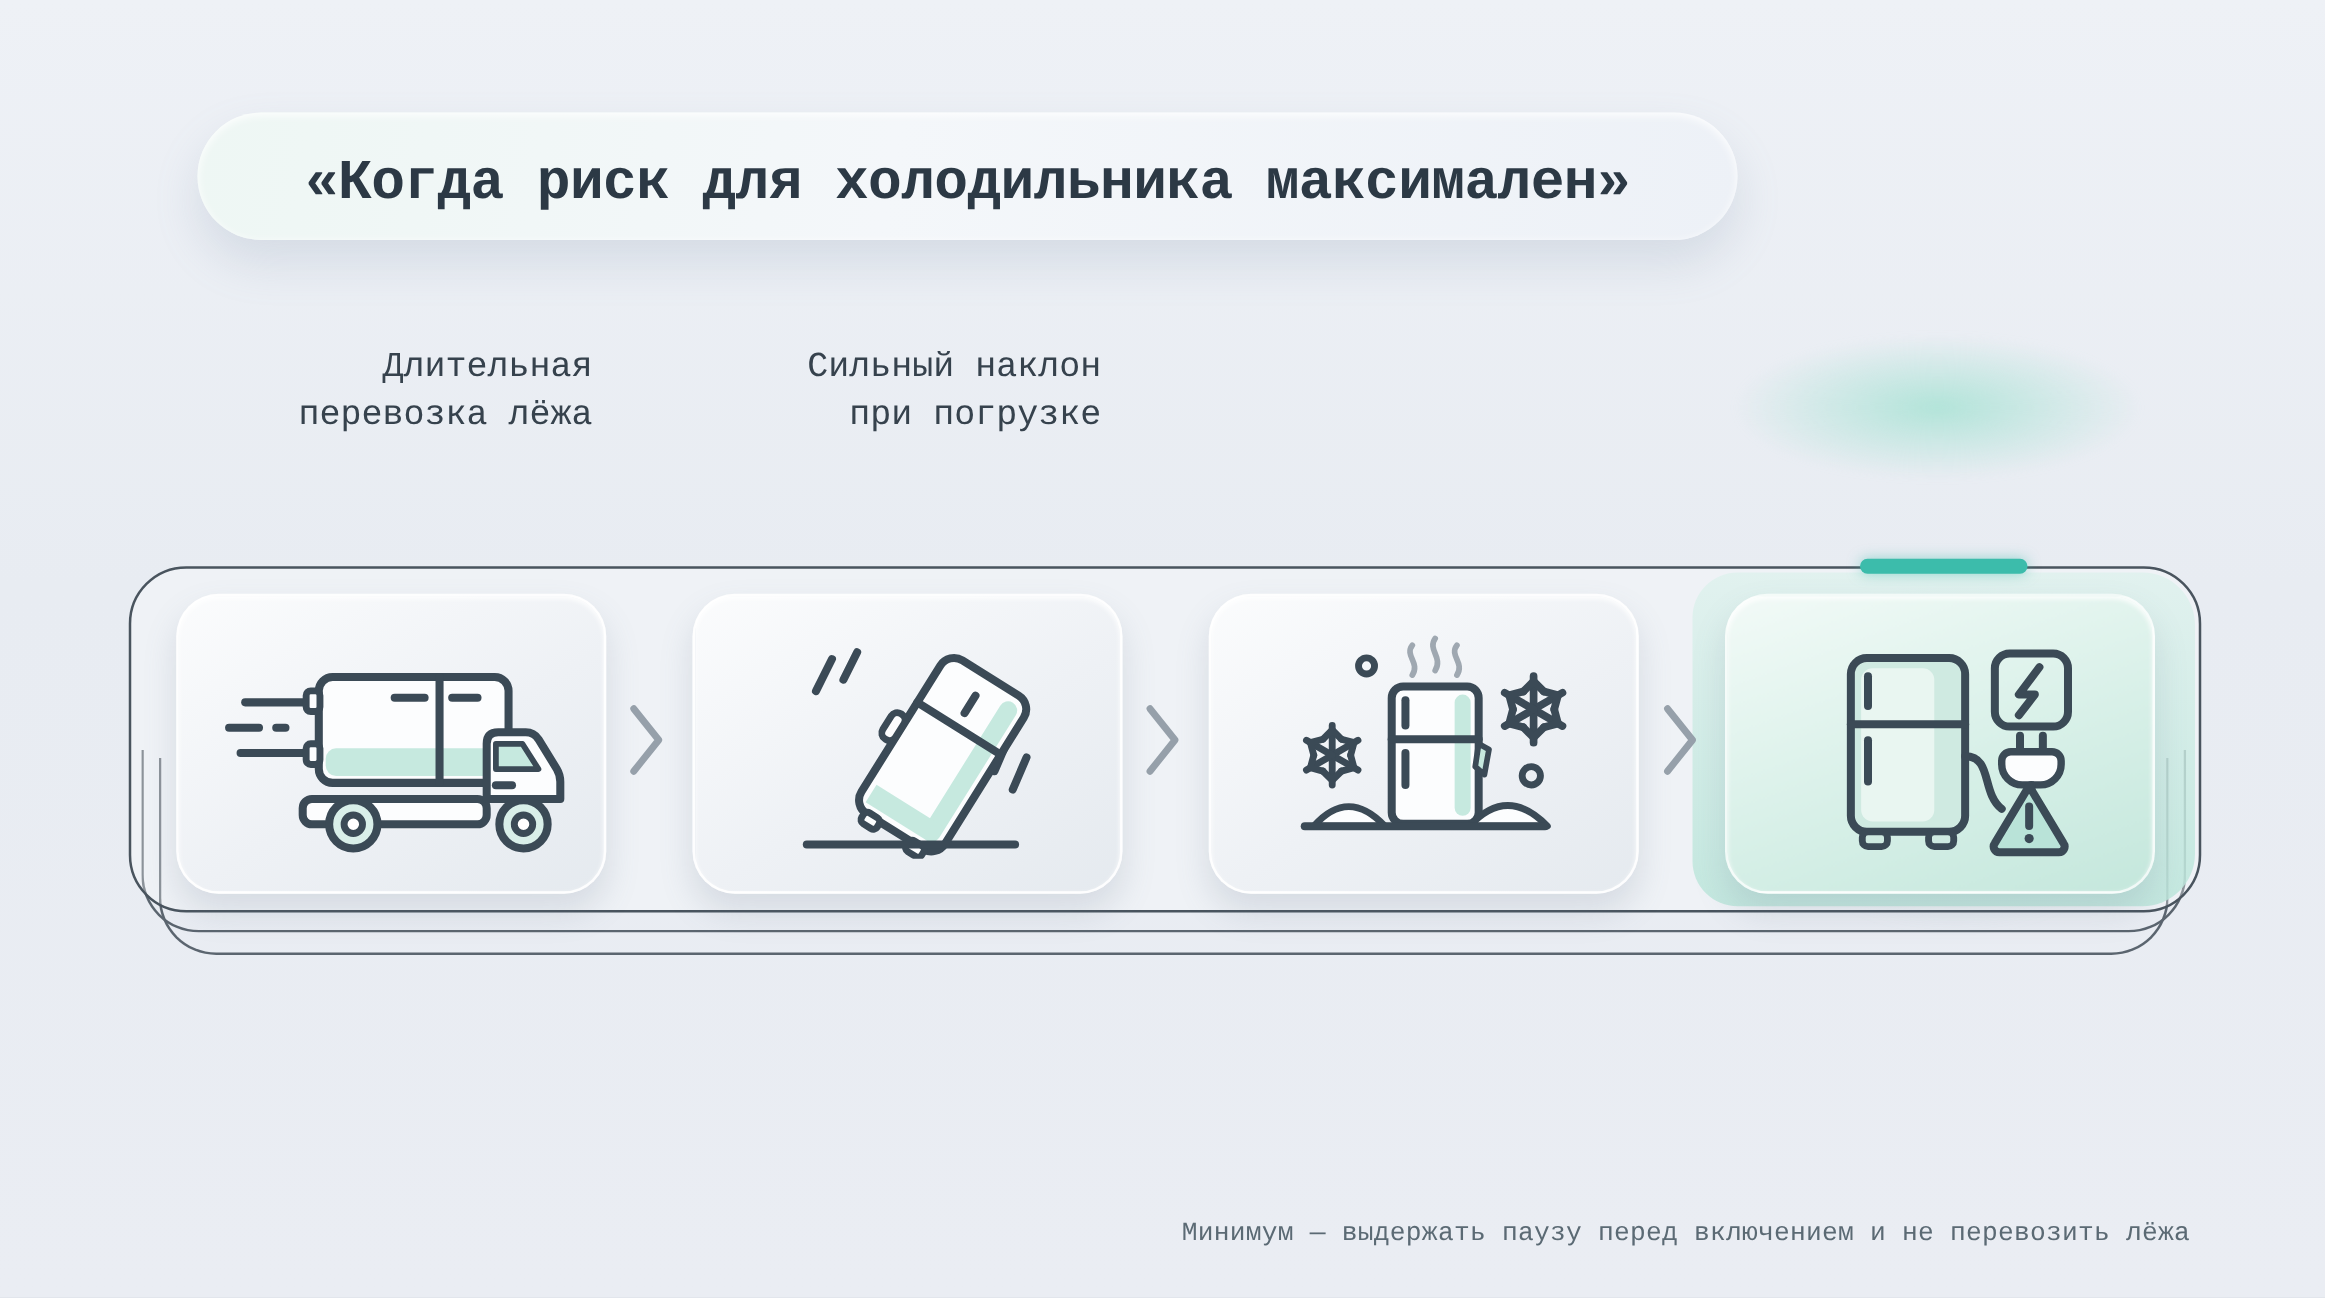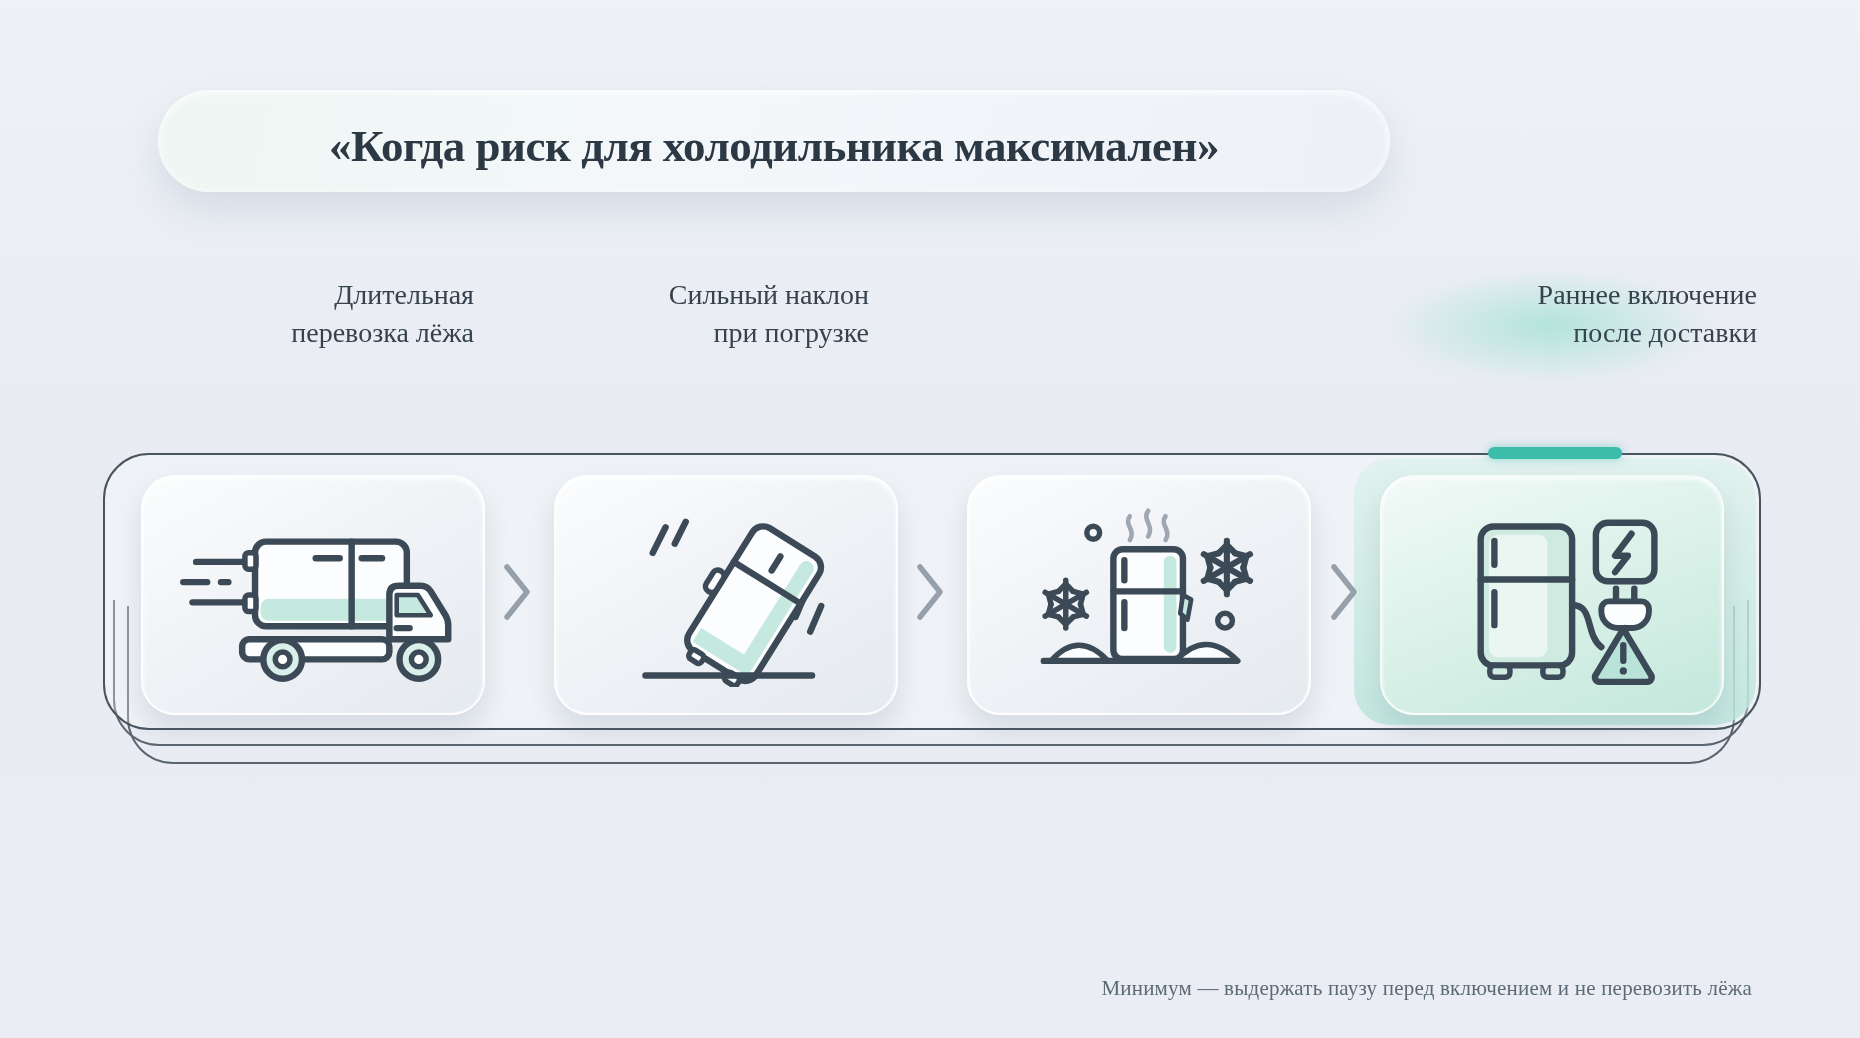--- a/index.html
+++ b/index.html
@@ -1,37 +1,37 @@
 <!DOCTYPE html>
 <html lang="ru"><head>
 <meta charset="utf-8">
 <style>
   html,body{margin:0;padding:0;background:#dfe3ea;}
   .canvas{
     position:relative;width:1860px;height:1038px;overflow:hidden;
-    font-family:Liberation Serif, serif;
+    font-family:Liberation Mono, monospace;
     background:linear-gradient(180deg,#eef1f6 0%,#e8ecf2 45%,#eaedf3 100%);
   }
   
   .title-pill{
     position:absolute;left:158px;top:90px;width:1232px;height:102px;
     border-radius:60px;
     background:linear-gradient(100deg,#eef7f4 0%,#f4f7fa 45%,#edf1f7 100%);
     box-shadow:0 18px 36px rgba(125,145,170,.20), inset 0 2px 8px rgba(255,255,255,.95);
     display:flex;align-items:center;justify-content:center;
   }
   .title-pill h1{
     margin:0;padding-top:10px;font-size:45px;font-weight:700;color:#2c3945;
     letter-spacing:-.5px;white-space:nowrap;
   }
   
   .col-text{position:absolute;width:413px;text-align:right;white-space:pre-line;}
   .stage-heading{top:276px;font-size:28px;line-height:38px;font-weight:500;color:#36424d;}
   .stage-desc{top:798px;font-size:25px;line-height:37px;font-weight:500;color:#202a33;}
-  .t1{left:61px}.t2{left:456px}.t3{left:865px}.t4{left:1344px}
+  .t1{left:61px}.t2{left:468px}.t3{left:865px}.t4{left:1344px}
   .h4-glow{
     position:absolute;left:1333px;top:250px;width:434px;height:152px;border-radius:50%;
     background:radial-gradient(closest-side,rgba(168,226,212,.85),rgba(168,226,212,0) 75%);
     filter:blur(4px);
   }
   
   .mint-corner-glow{
     position:absolute;left:1345px;top:432px;width:440px;height:345px;border-radius:50%;
     background:radial-gradient(closest-side,rgba(168,224,211,.55),rgba(168,224,211,0) 80%);
     filter:blur(6px);
@@ -87,22 +87,20 @@
   <div class="title-pill">
     <h1>«Когда риск для холодильника максимален»</h1>
   </div>
 
   <div class="h4-glow"></div>
 
   <div class="col-text stage-heading t1">Длительная
 перевозка лёжа</div>
   <div class="col-text stage-heading t2">Сильный наклон
 при погрузке</div>
-  <div class="col-text stage-heading t4">Раннее включение
-после доставки</div>
 
   <div class="mint-corner-glow"></div>
   <div class="echo echo2"></div>
   <div class="echo echo1"></div>
   <div class="board">
     <div class="mint-zone"></div>
   </div>
   <div class="teal-bar"></div>
 
   <div class="card k1">

